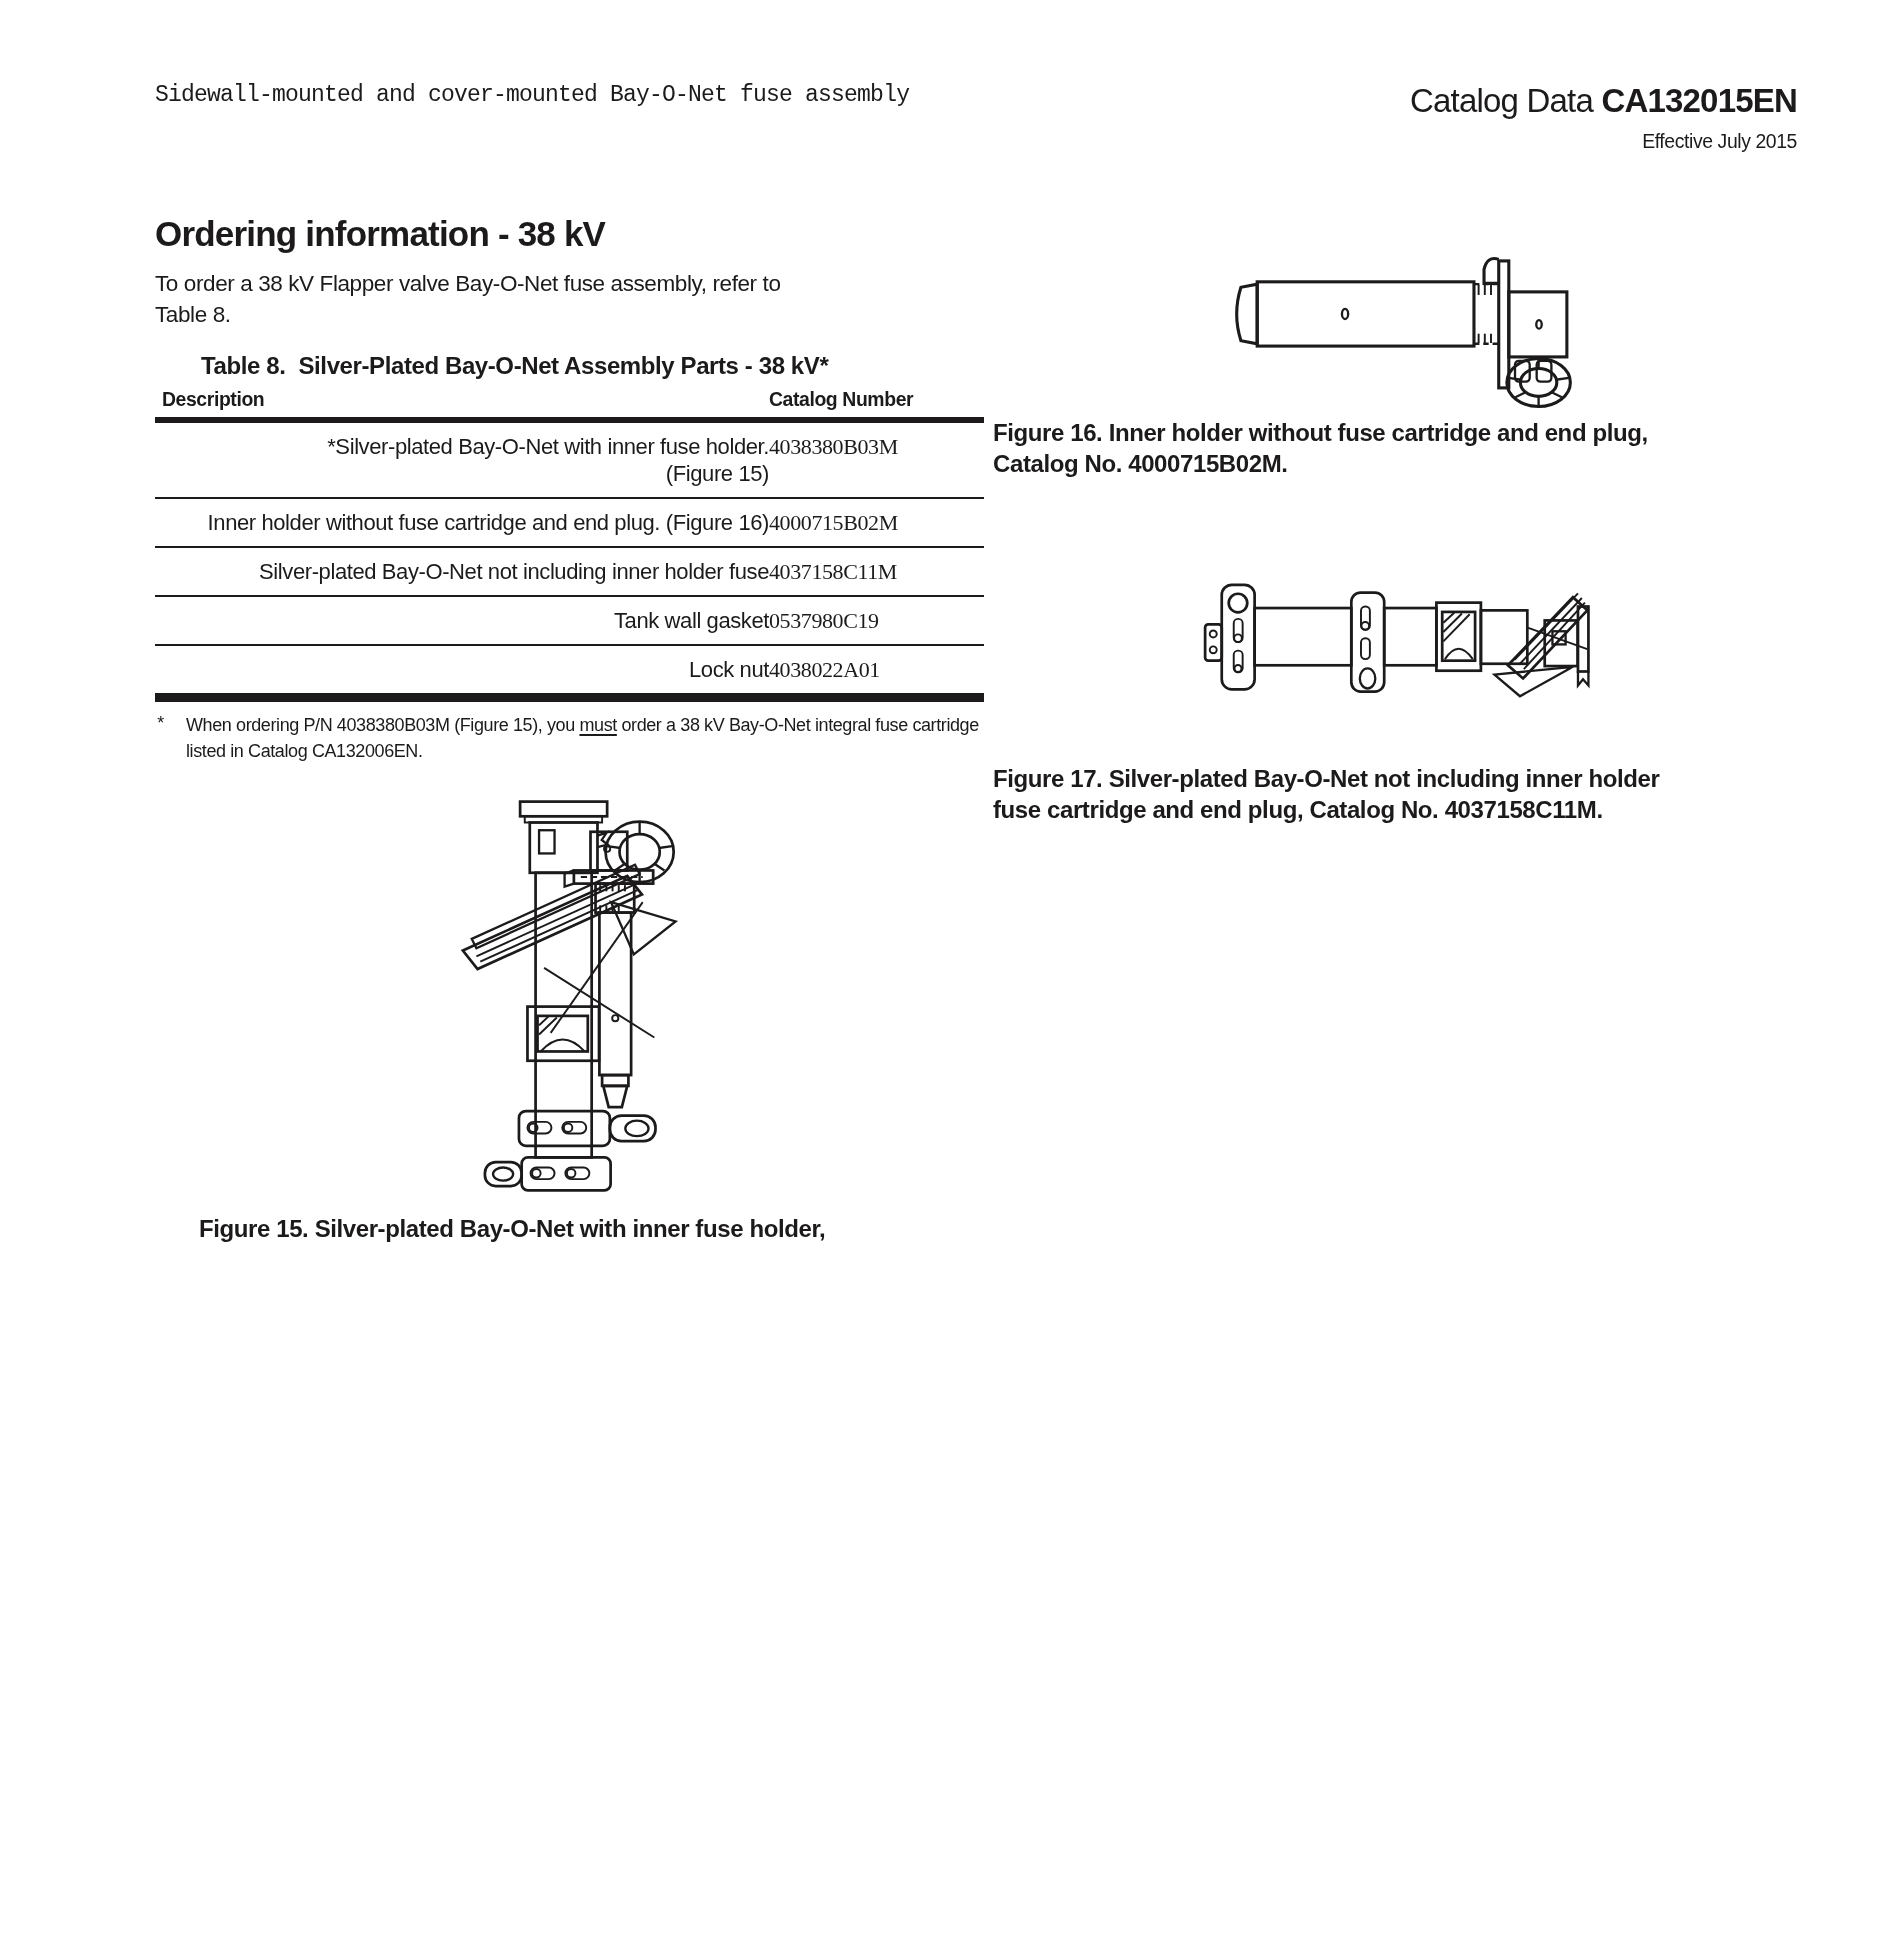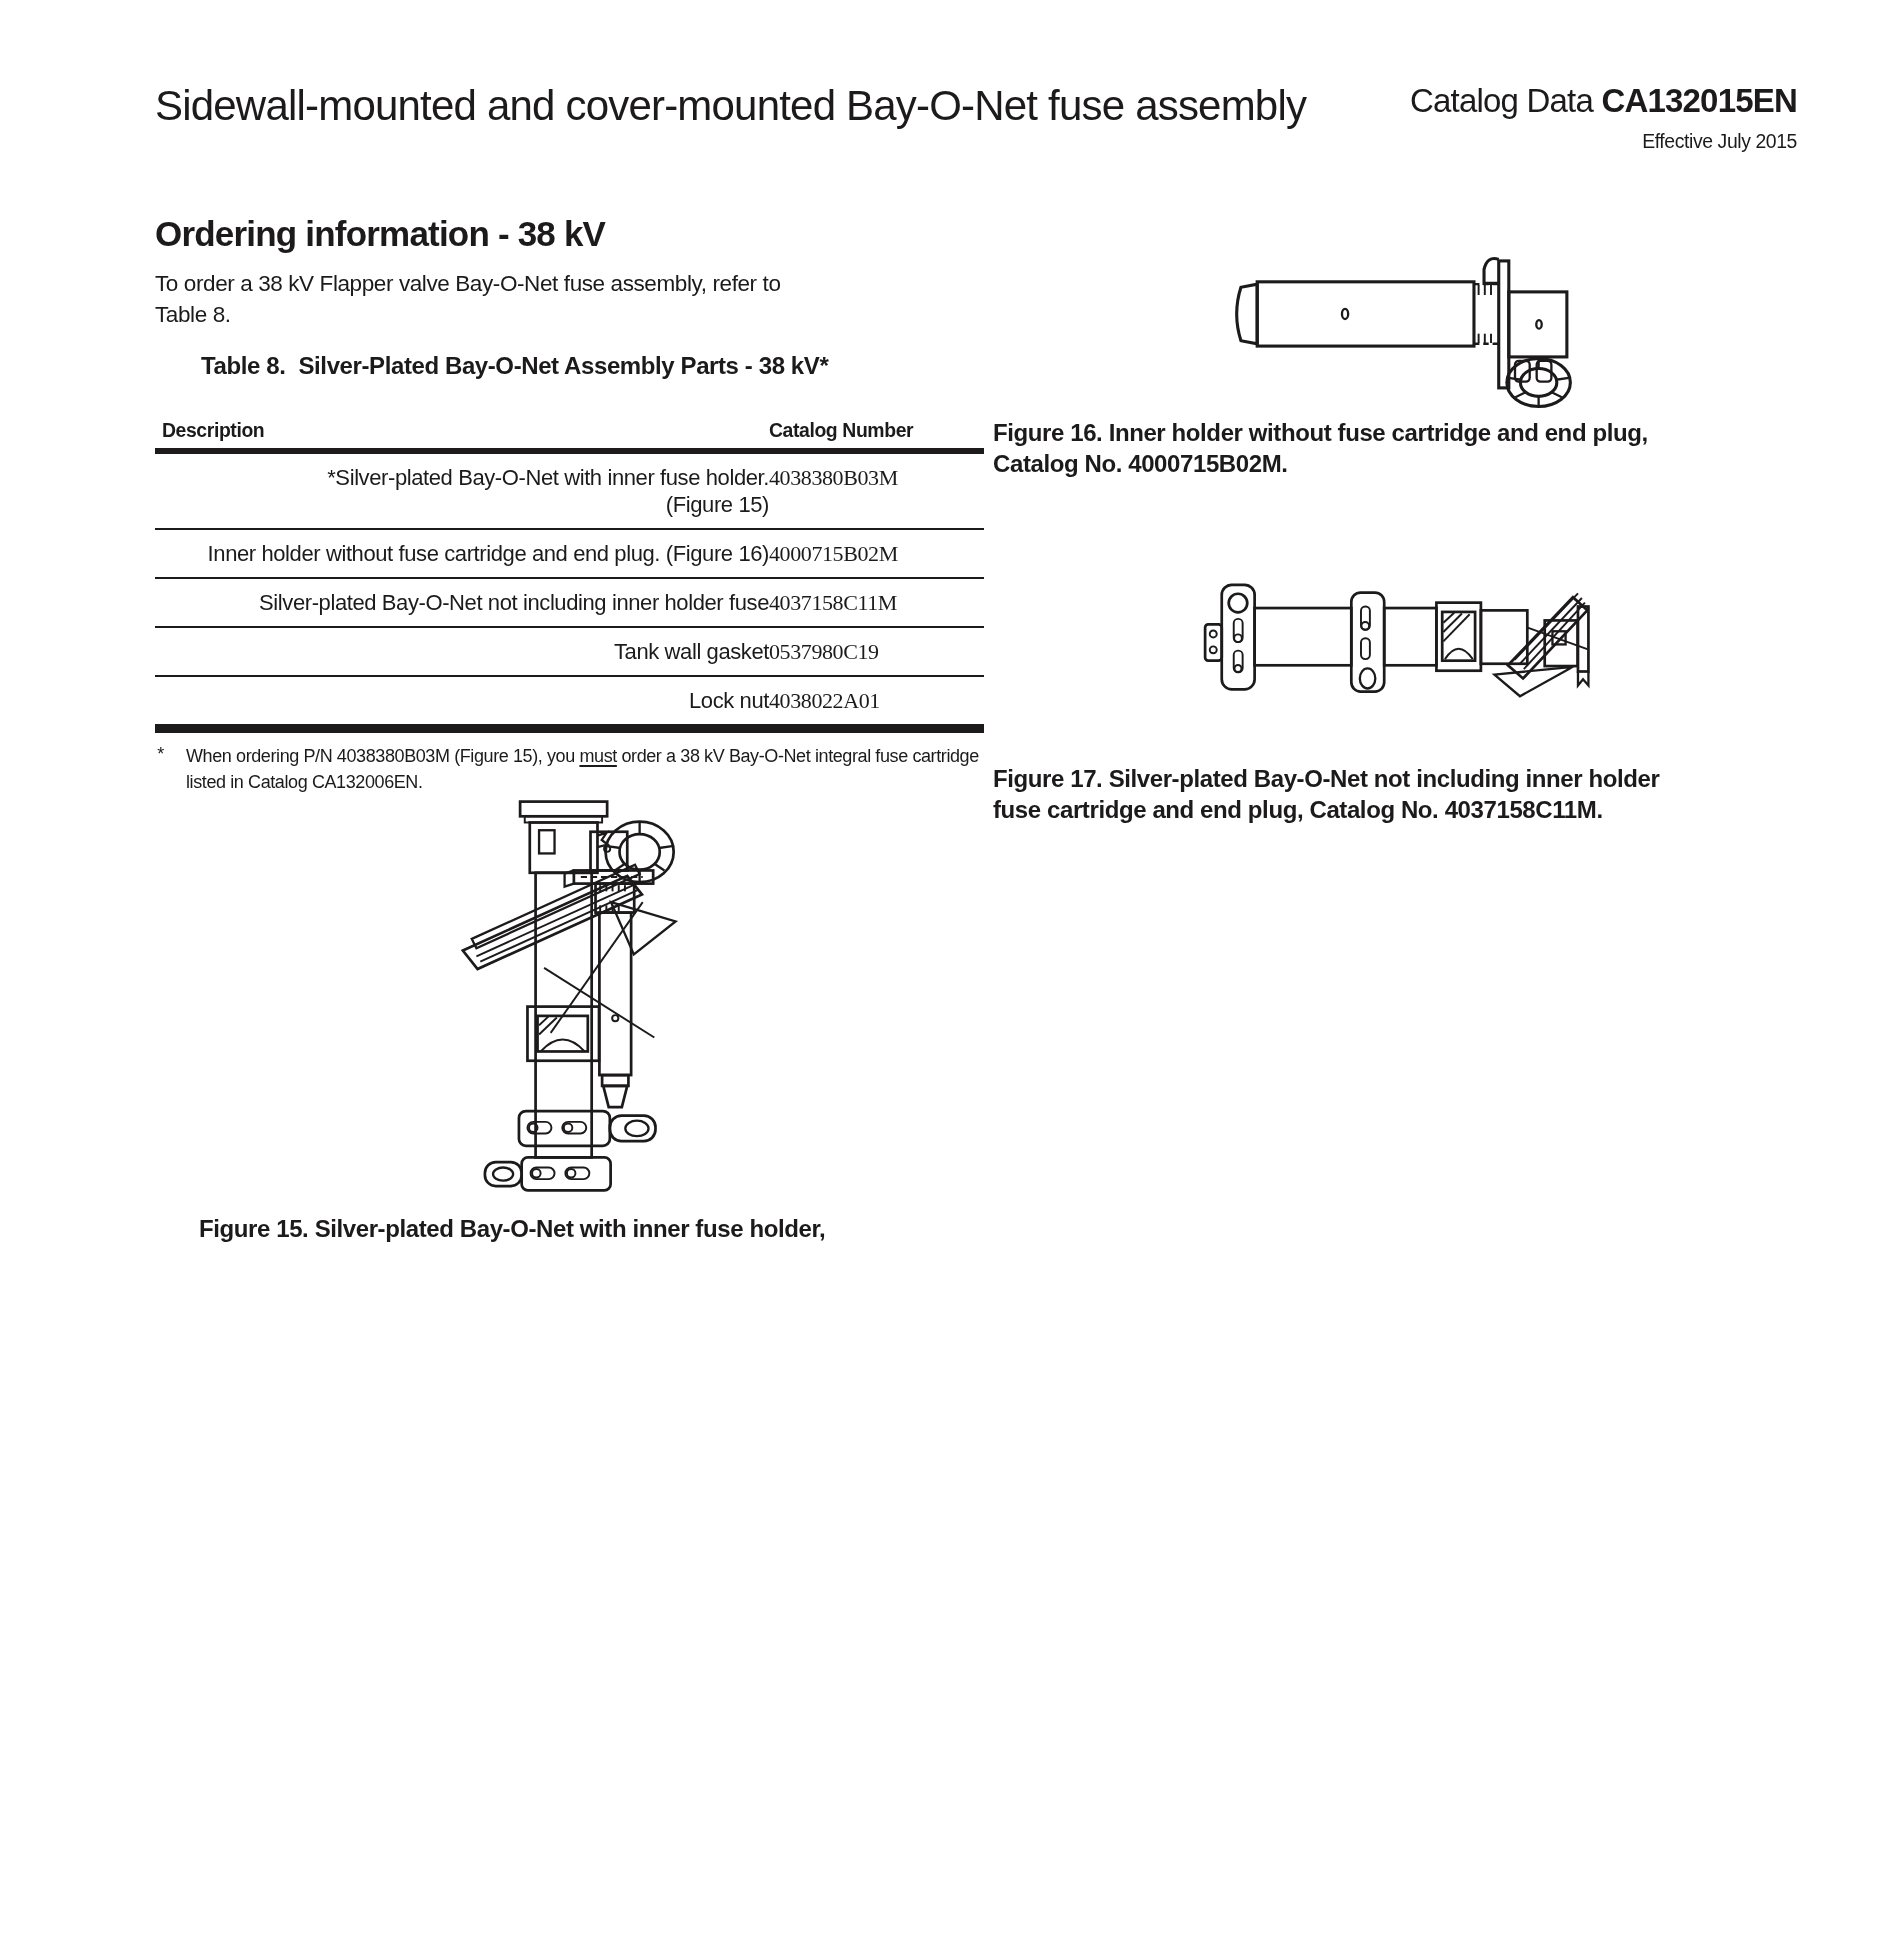--- a/index.html
+++ b/index.html
@@ -2,32 +2,32 @@
 <html style="font-size:6.2px"><head>
 <meta charset="utf-8">
 <style>
   html,body{margin:0;padding:0;background:#fff;}
   .page{
     position:relative;width:1896px;height:2453px;background:#ffffff;
     font-family:"Liberation Sans",sans-serif;color:#1c1a1b;overflow:hidden;
     letter-spacing:-0.4px;
   }
   
-  .hdr-title{position:absolute;left:155px;top:82px;font-size:42px;font-weight:normal;letter-spacing:-0.8px;}
+  .hdr-title{position:absolute;left:155px;top:82px;font-size:23px;font-weight:normal;letter-spacing:-0.8px;font-family:Liberation Mono, monospace;}
   .hdr-right{position:absolute;right:99px;top:82px;text-align:right;}
   .hdr-doc{font-size:33px;letter-spacing:-0.8px;}
   .hdr-doc b{font-weight:bold;}
   .hdr-eff{font-size:19.4px;margin-top:10px;letter-spacing:-0.4px;}
   
   .sec-head{position:absolute;left:155px;top:214px;font-size:35px;font-weight:bold;letter-spacing:-0.8px;}
   .intro{position:absolute;left:155px;top:268px;font-size:22.5px;line-height:31px;}
   .tablewrap{position:absolute;left:155px;top:352px;width:829px;}
   .tbl-title{font-size:24px;font-weight:bold;padding-left:3.1px;margin-left:43px;}
   .tbl-title .gap{display:inline-block;width:13px;}
-  .tbl-headrow{display:flex;margin-top:39px;font-size:19.4px;font-weight:bold;}
+  .tbl-headrow{display:flex;margin-top:8px;font-size:19.4px;font-weight:bold;}
   .tbl-headrow .c1{width:614px;padding-left:7px;box-sizing:border-box;}
   .bar{height:6.2px;background:#1c1a1b;margin-top:6.2px;}
   .row{display:flex;border-bottom:2.3px solid #1c1a1b;padding:10px 0 10px 0;}
   .row:last-of-type{border-bottom:none;}
   .row .c1{width:614px;padding-left:7.7px;box-sizing:border-box;font-size:22px;line-height:27px;text-align:right;}
   .row .c2{font-size:22px;line-height:27px;font-family:Liberation Serif, serif;}
   .botbar{height:6.2px;background:#1c1a1b;}
   .footnote{display:flex;margin-top:11.6px;}
   .footnote .mark{width:29px;font-size:18px;padding-left:2.3px;}
   .footnote .txt{max-width:798px;font-size:18px;line-height:25.6px;letter-spacing:-0.4px;}

